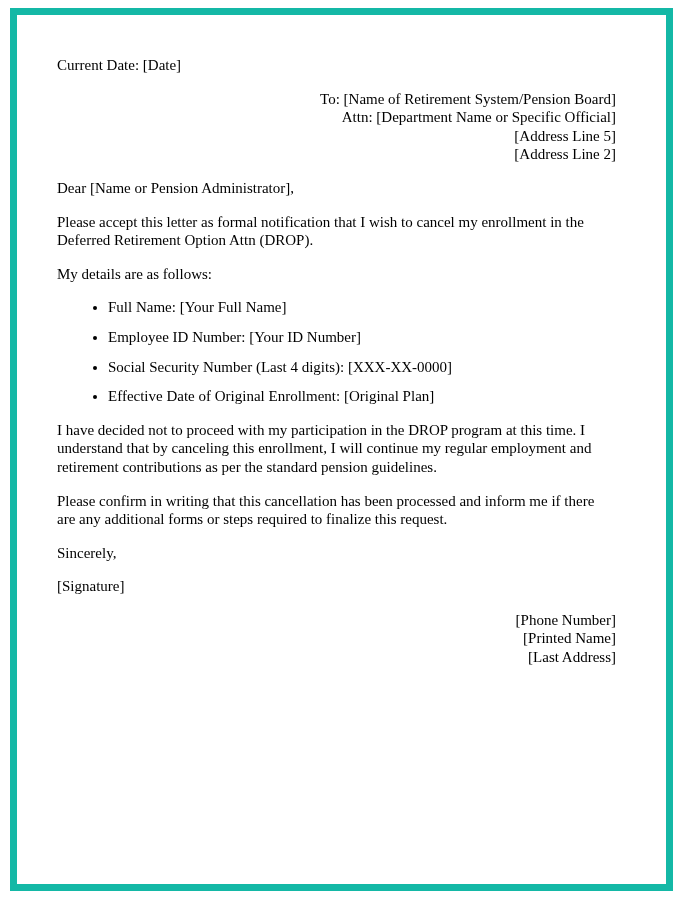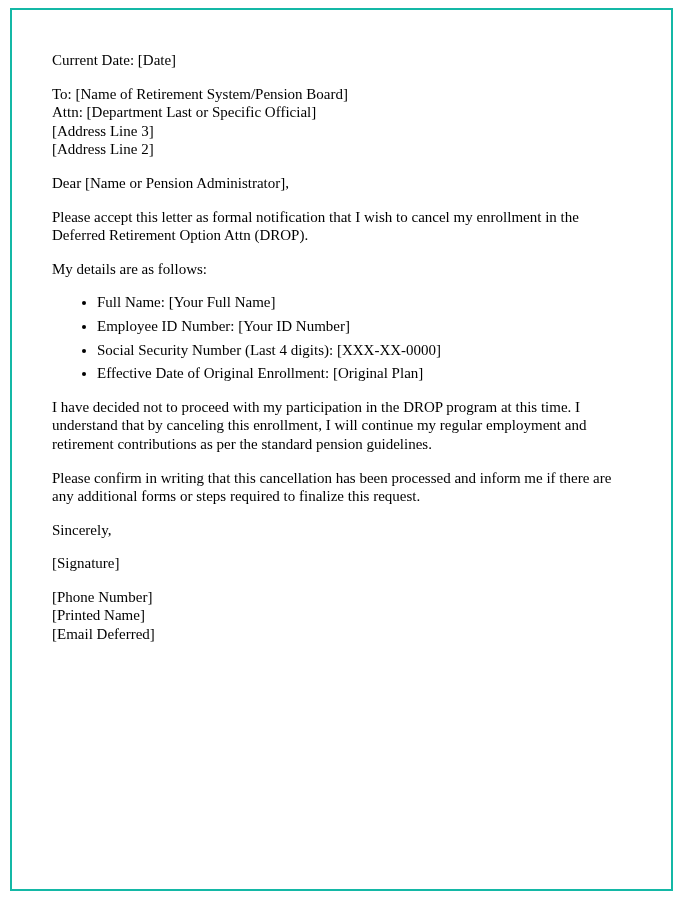--- a/index.html
+++ b/index.html
@@ -15,58 +15,59 @@
     font-family: "Liberation Serif", "DejaVu Serif", serif;
     font-size: 15px;
     color: #000000;
   }
   .letter {
     position: absolute;
     left: 10px;
     top: 8px;
     width: 663px;
     height: 883px;
-    border: 2px solid #14b8a6;
+    border: 7px solid #14b8a6;
     box-sizing: border-box;
     padding: 41px 50px 40px 40px;
     line-height: 1.24;
     overflow: hidden;
   }
   .letter p {
     margin: 0 0 15px 0;
   }
   .address-block,
   .contact-block {
     margin: 0 0 15px 0;
+    text-align: right;
   }
   .address-block p,
   .contact-block p {
     margin: 0;
   }
   .letter ul {
     margin: 0 0 15px 0;
     padding: 0 0 0 40px;
     list-style-type: disc;
   }
   .letter li {
-    margin: 5px;
+    margin: 11px;
   }
 </style>
 </head>
 <body>
 
 <div class="page">
   <div class="letter">
 
     <p>Current Date: [Date]</p>
 
     <div class="address-block">
       <p>To: [Name of Retirement System/Pension Board]</p>
-      <p>Attn: [Department Last or Specific Official]</p>
-      <p>[Address Line 3]</p>
+      <p>Attn: [Department Name or Specific Official]</p>
+      <p>[Address Line 5]</p>
       <p>[Address Line 2]</p>
     </div>
 
 
     <p>Dear [Name or Pension Administrator],</p>
 
     <p>Please accept this letter as formal notification that I wish to cancel my enrollment in the Deferred Retirement Option Attn (DROP).</p>
 
     <p>My details are as follows:</p>
 
@@ -82,17 +83,17 @@
     <p>Please confirm in writing that this cancellation has been processed and inform me if there are any additional forms or steps required to finalize this request.</p>
 
 
     <p>Sincerely,</p>
 
     <p>[Signature]</p>
 
     <div class="contact-block">
       <p>[Phone Number]</p>
       <p>[Printed Name]</p>
-      <p>[Email Deferred]</p>
+      <p>[Last Address]</p>
     </div>
 
   </div>
 </div>
 
 </body></html>

